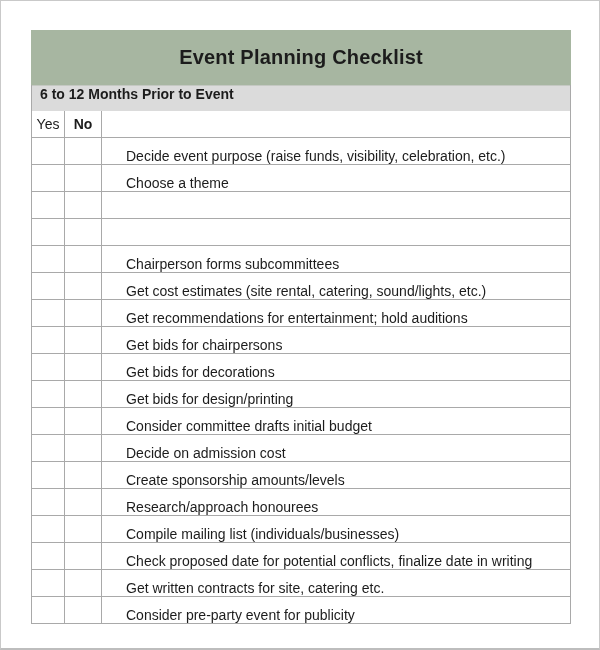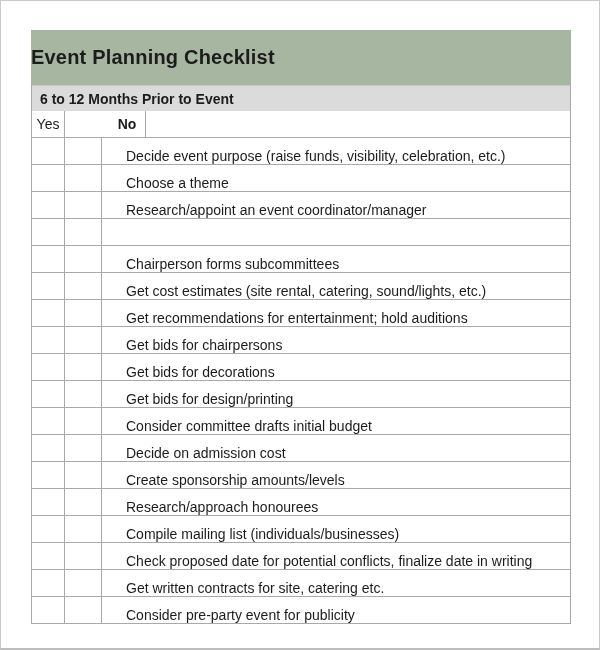--- a/index.html
+++ b/index.html
@@ -26,33 +26,34 @@
     box-sizing: border-box;
     border: 1px solid var(--cell-border, #a9a9a9);
     border-top: none;
   }
   .title-bar {
     height: 55px;
     margin: -1px -1px 0 -1px;   
     background: var(--title-bg, #a7b6a1);
     display: flex;
     align-items: center;
+    justify-content: center;
   }
   .title-bar span {
     font-size: 20px;
     font-weight: bold;
     letter-spacing: 0.2px;
   }
   .section-bar {
     height: 26px;
     box-sizing: border-box;
     background: var(--section-bg, #dbdbdb);
     border-top: 1px solid #c4c8c2;
     display: flex;
-    align-items: center;
+    align-items: flex-start;
     padding-left: 8px;
   }
   .section-bar span {
     font-size: 14px;
     font-weight: bold;
   }
   .hdr-row, .row {
     display: flex;
     box-sizing: border-box;
     border-top: 1px solid var(--cell-border, #a9a9a9);
@@ -88,21 +89,21 @@
 <div class="sheet">
 
   <div class="title-bar">
     <span>Event Planning Checklist</span>
   </div>
 
   <div class="section-bar">
     <span>6 to 12 Months Prior to Event</span>
   </div>
 
-  <div class="hdr-row" style="border-top:none;gap:44px;">
+  <div class="hdr-row" style="border-top:none;">
     <div class="cell-yes">
       <span>Yes</span>
     </div>
     <div class="cell-no">
       <span>No</span>
     </div>
     <div class="cell-item"></div>
   </div>
 
   <div>
@@ -118,23 +119,20 @@
     <div class="cell-yes"></div>
     <div class="cell-no"></div>
     <div class="cell-item">
       <span>Choose a theme</span>
     </div>
   </div>
 
   <div class="row">
     <div class="cell-yes"></div>
     <div class="cell-no"></div>
-    <div class="cell-item">
-      <span>Research/appoint an event coordinator/manager</span>
-    </div>
   </div>
 
   <div class="row">
     <div class="cell-yes"></div>
     <div class="cell-no"></div>
   </div>
 
   <div class="row">
     <div class="cell-yes"></div>
     <div class="cell-no"></div>

